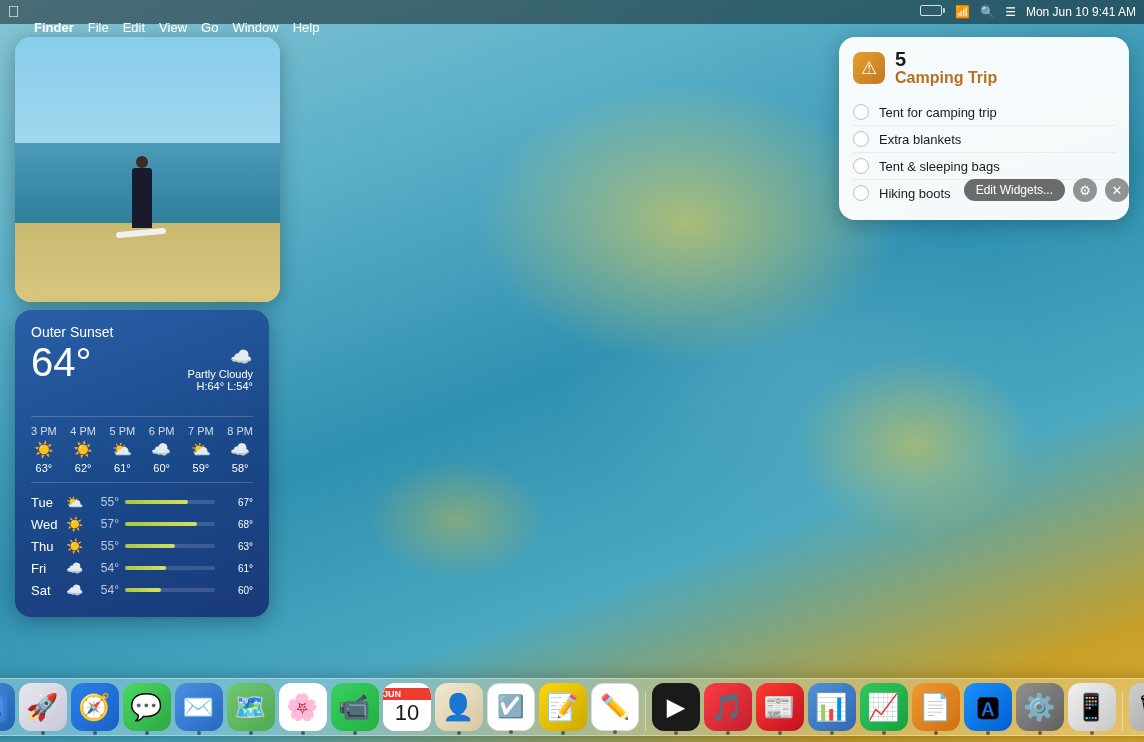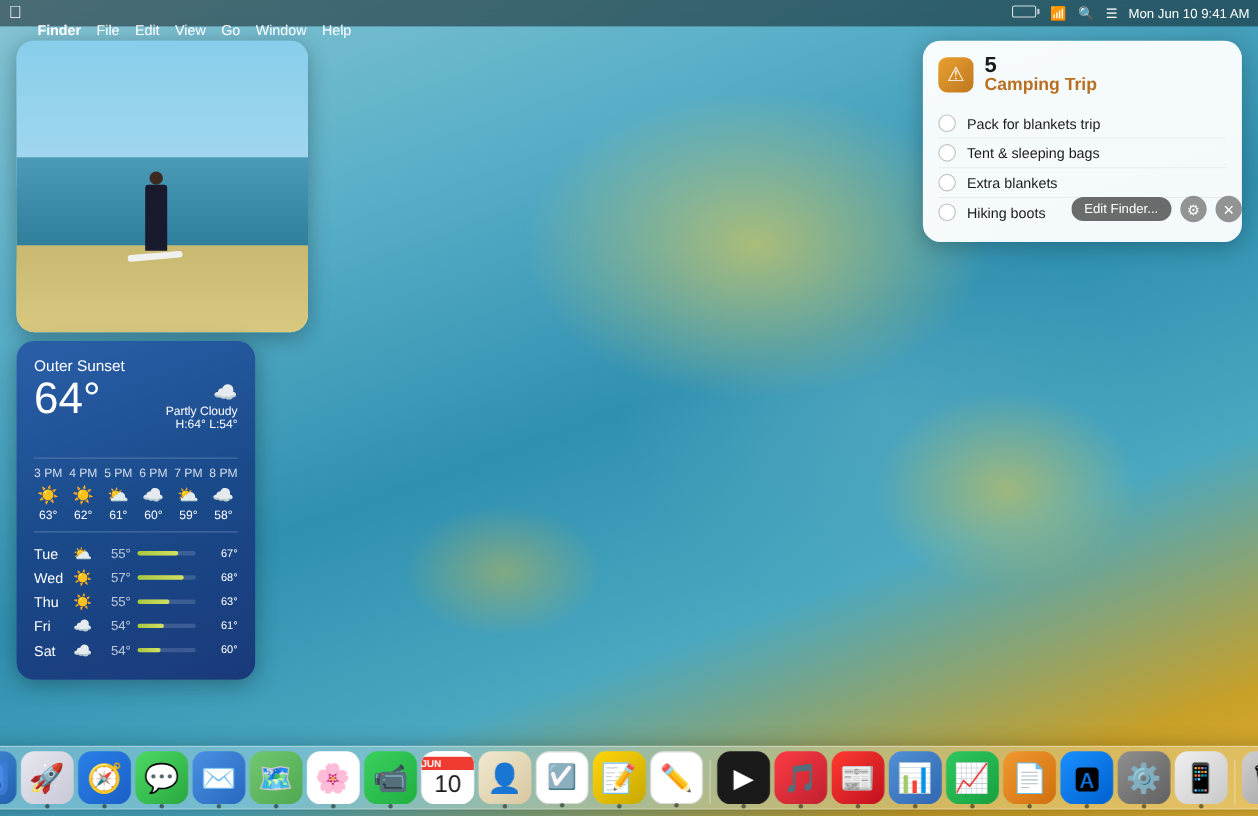--- a/index.html
+++ b/index.html
@@ -133,21 +133,21 @@
       background: #f0f0f0;
       border-radius: 3px;
       transform: rotate(-5deg);
     }
 
     
     #weather-widget {
       position: absolute;
       top: 310px;
       left: 15px;
-      width: 217px;
+      width: 254px;
       border-radius: 16px;
       overflow: hidden;
       background: linear-gradient(160deg, #2a5fa8 0%, #1a4a8a 50%, #1a3a7a 100%);
       box-shadow: 0 4px 20px rgba(0,0,0,0.3);
       color: white;
       padding: 14px 16px 16px;
     }
     .weather-location {
       font-size: 14px;
       font-weight: 500;
@@ -548,39 +548,39 @@
   <div class="reminders-header">
     <div class="reminders-icon">⚠</div>
     <div class="reminders-title-block">
       <div class="reminders-count">5</div>
       <div class="reminders-list-name">Camping Trip</div>
     </div>
   </div>
   <div class="reminders-items">
     <div class="reminders-item">
       <div class="reminder-circle"></div>
-      <span class="reminder-text">Pack for blankets trip</span>
+      <span class="reminder-text">Tent for camping trip</span>
+    </div>
+    <div class="reminders-item">
+      <div class="reminder-circle"></div>
+      <span class="reminder-text">Extra blankets</span>
     </div>
     <div class="reminders-item">
       <div class="reminder-circle"></div>
       <span class="reminder-text">Tent &amp; sleeping bags</span>
     </div>
     <div class="reminders-item">
       <div class="reminder-circle"></div>
-      <span class="reminder-text">Extra blankets</span>
-    </div>
-    <div class="reminders-item">
-      <div class="reminder-circle"></div>
       <span class="reminder-text">Hiking boots</span>
     </div>
   </div>
 </div>
 
 <div id="widget-controls">
-  <button class="edit-widgets-btn">Edit Finder...</button>
+  <button class="edit-widgets-btn">Edit Widgets...</button>
   <button class="widget-ctrl-btn">
     <span>⚙</span>
   </button>
   <button class="widget-ctrl-btn">
     <span>✕</span>
   </button>
 </div>
 
 <div id="dock">
 

